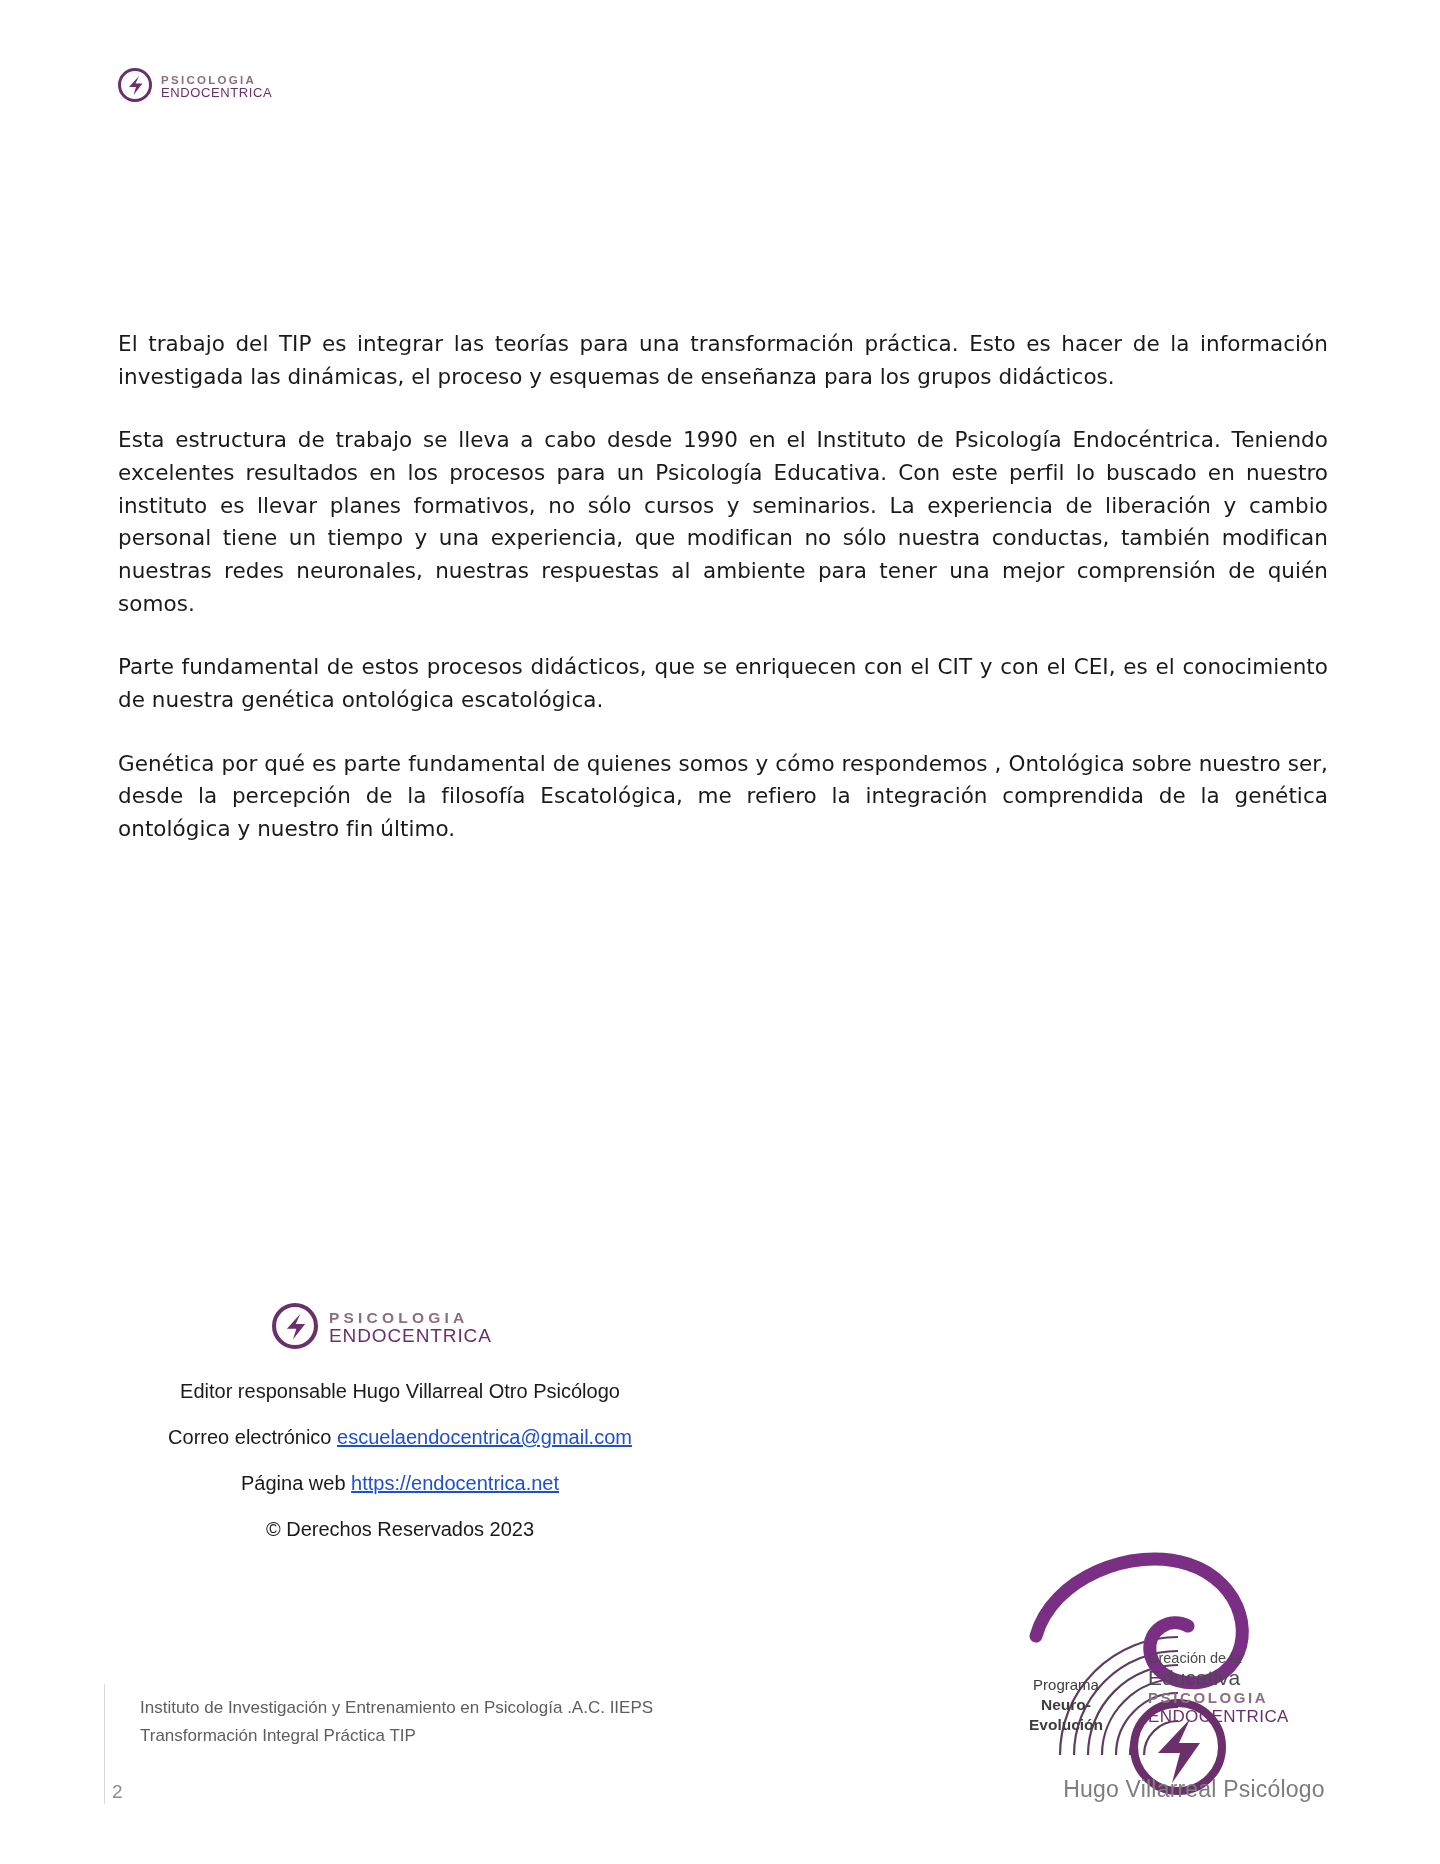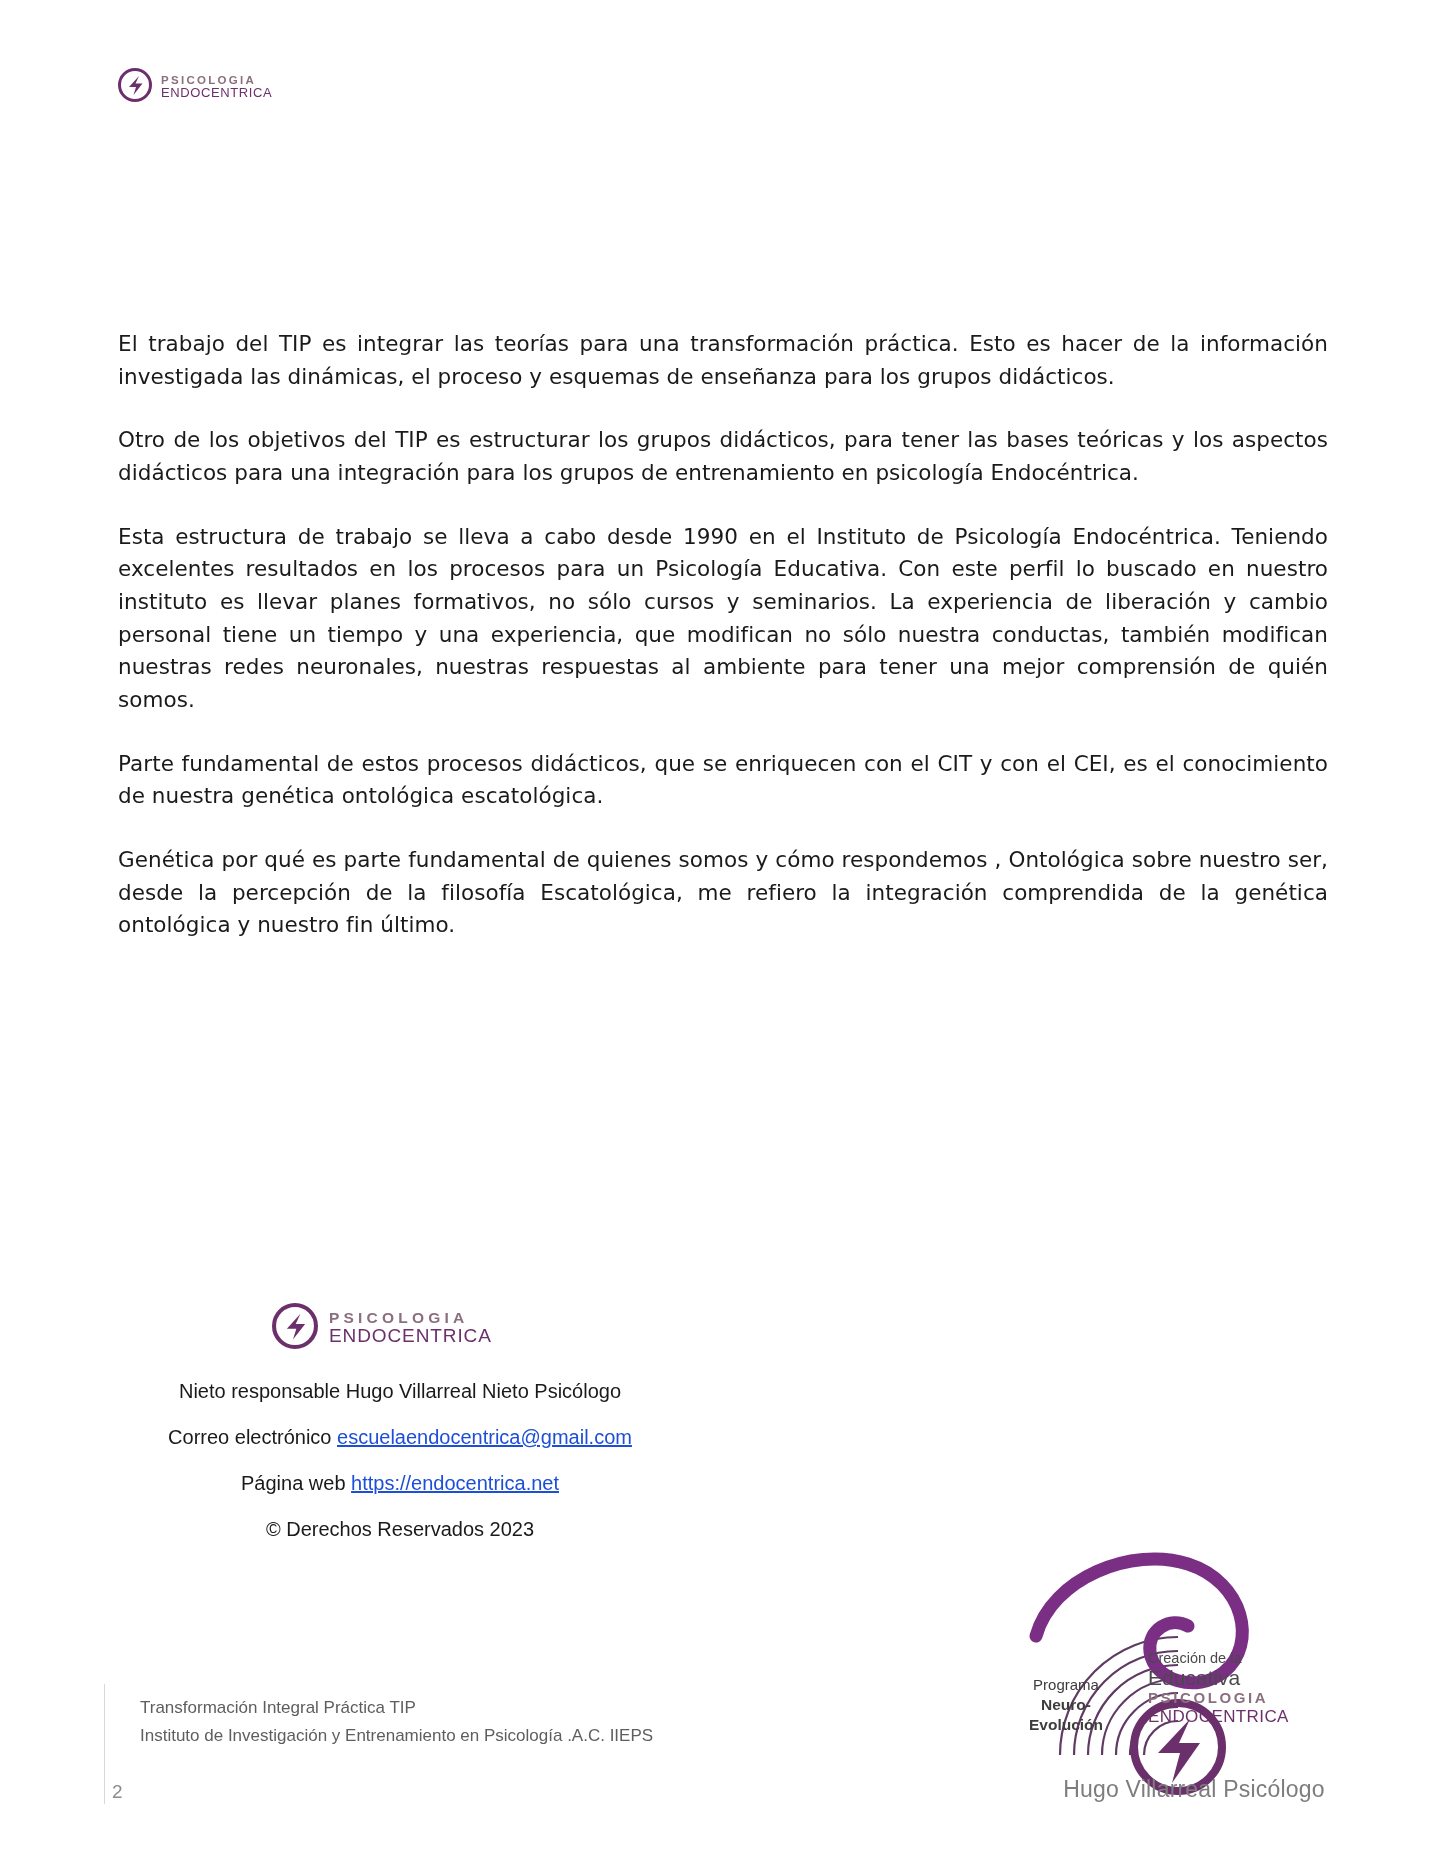--- a/index.html
+++ b/index.html
@@ -204,54 +204,53 @@
       </svg>
     </span>
     <span class="logo-text">
       <span class="logo-line1">PSICOLOGIA</span>
       <span class="logo-line2">ENDOCENTRICA</span>
     </span>
   </div>
 
   <div class="content">
     <p class="para">El trabajo del TIP es integrar las teorías para una transformación práctica. Esto es hacer de la información investigada las dinámicas, el proceso y esquemas de enseñanza para los grupos didácticos.</p>
-    <p class="para">Otro de los objetivos del TIP es estructurar los grupos didácticos, para tener las bases teóricas y los aspectos didácticos para una integración para los grupos de entrenamiento en psicología Endocéntrica.</p>
     <p class="para">Esta estructura de trabajo se lleva a cabo desde 1990 en el Instituto de Psicología Endocéntrica. Teniendo excelentes resultados en los procesos para un Psicología Educativa. Con este perfil lo buscado en nuestro instituto es llevar planes formativos, no sólo cursos y seminarios. La experiencia de liberación y cambio personal tiene un tiempo y una experiencia, que modifican no sólo nuestra conductas, también modifican nuestras redes neuronales, nuestras respuestas al ambiente para tener una mejor comprensión de quién somos.</p>
     <p class="para">Parte fundamental de estos procesos didácticos, que se enriquecen con el CIT y con el CEI, es el conocimiento de nuestra genética ontológica escatológica.</p>
     <p class="para">Genética por qué es parte fundamental de quienes somos y cómo respondemos    , Ontológica sobre nuestro ser, desde la percepción de la filosofía Escatológica, me refiero la integración comprendida de la genética ontológica y nuestro fin último.</p>
   </div>
 
   <div class="footer-logo">
     <span class="logo-mark">
       <svg width="46" height="46" viewBox="0 0 34 34" aria-hidden="true">
         <circle cx="17" cy="17" r="15.5" fill="none" stroke="#6b2f6b" stroke-width="3"></circle>
         <path d="M21 8 L11 19 L18 19 L15.5 27 L24.5 15.5 L17.5 15.5 Z" fill="#6b2f6b"></path>
       </svg>
     </span>
     <span class="logo-text">
       <span class="logo-line1">PSICOLOGIA</span>
       <span class="logo-line2">ENDOCENTRICA</span>
     </span>
   </div>
 
   <div class="footer-info">
-    <p>Nieto responsable Hugo Villarreal Nieto Psicólogo</p>
+    <p>Editor responsable Hugo Villarreal Otro Psicólogo</p>
     <p>
       <span>Correo electrónico </span><a class="link" href="#">escuelaendocentrica@gmail.com</a>
     </p>
     <p>
       <span>Página web </span><a class="link" href="#">https://endocentrica.net</a>
     </p>
     <p>© Derechos Reservados 2023</p>
   </div>
 
   <div class="margin-rule"></div>
   <div class="smallprint">
+    <div>Instituto de Investigación y Entrenamiento  en Psicología .A.C. IIEPS</div>
     <div>Transformación Integral Práctica TIP</div>
-    <div>Instituto de Investigación y Entrenamiento  en Psicología .A.C. IIEPS</div>
   </div>
   <div class="page-number">2</div>
 
   <div class="emblem">
     <svg width="370" height="290" viewBox="0 0 370 290" aria-hidden="true">
 
       <g fill="none" stroke="#5f3a63" stroke-width="2.2">
         <path d="M60 215 A118 118 0 0 1 178 97"></path>
         <path d="M74 215 A104 104 0 0 1 178 111"></path>
         <path d="M88 215 A90 90 0 0 1 178 125"></path>

